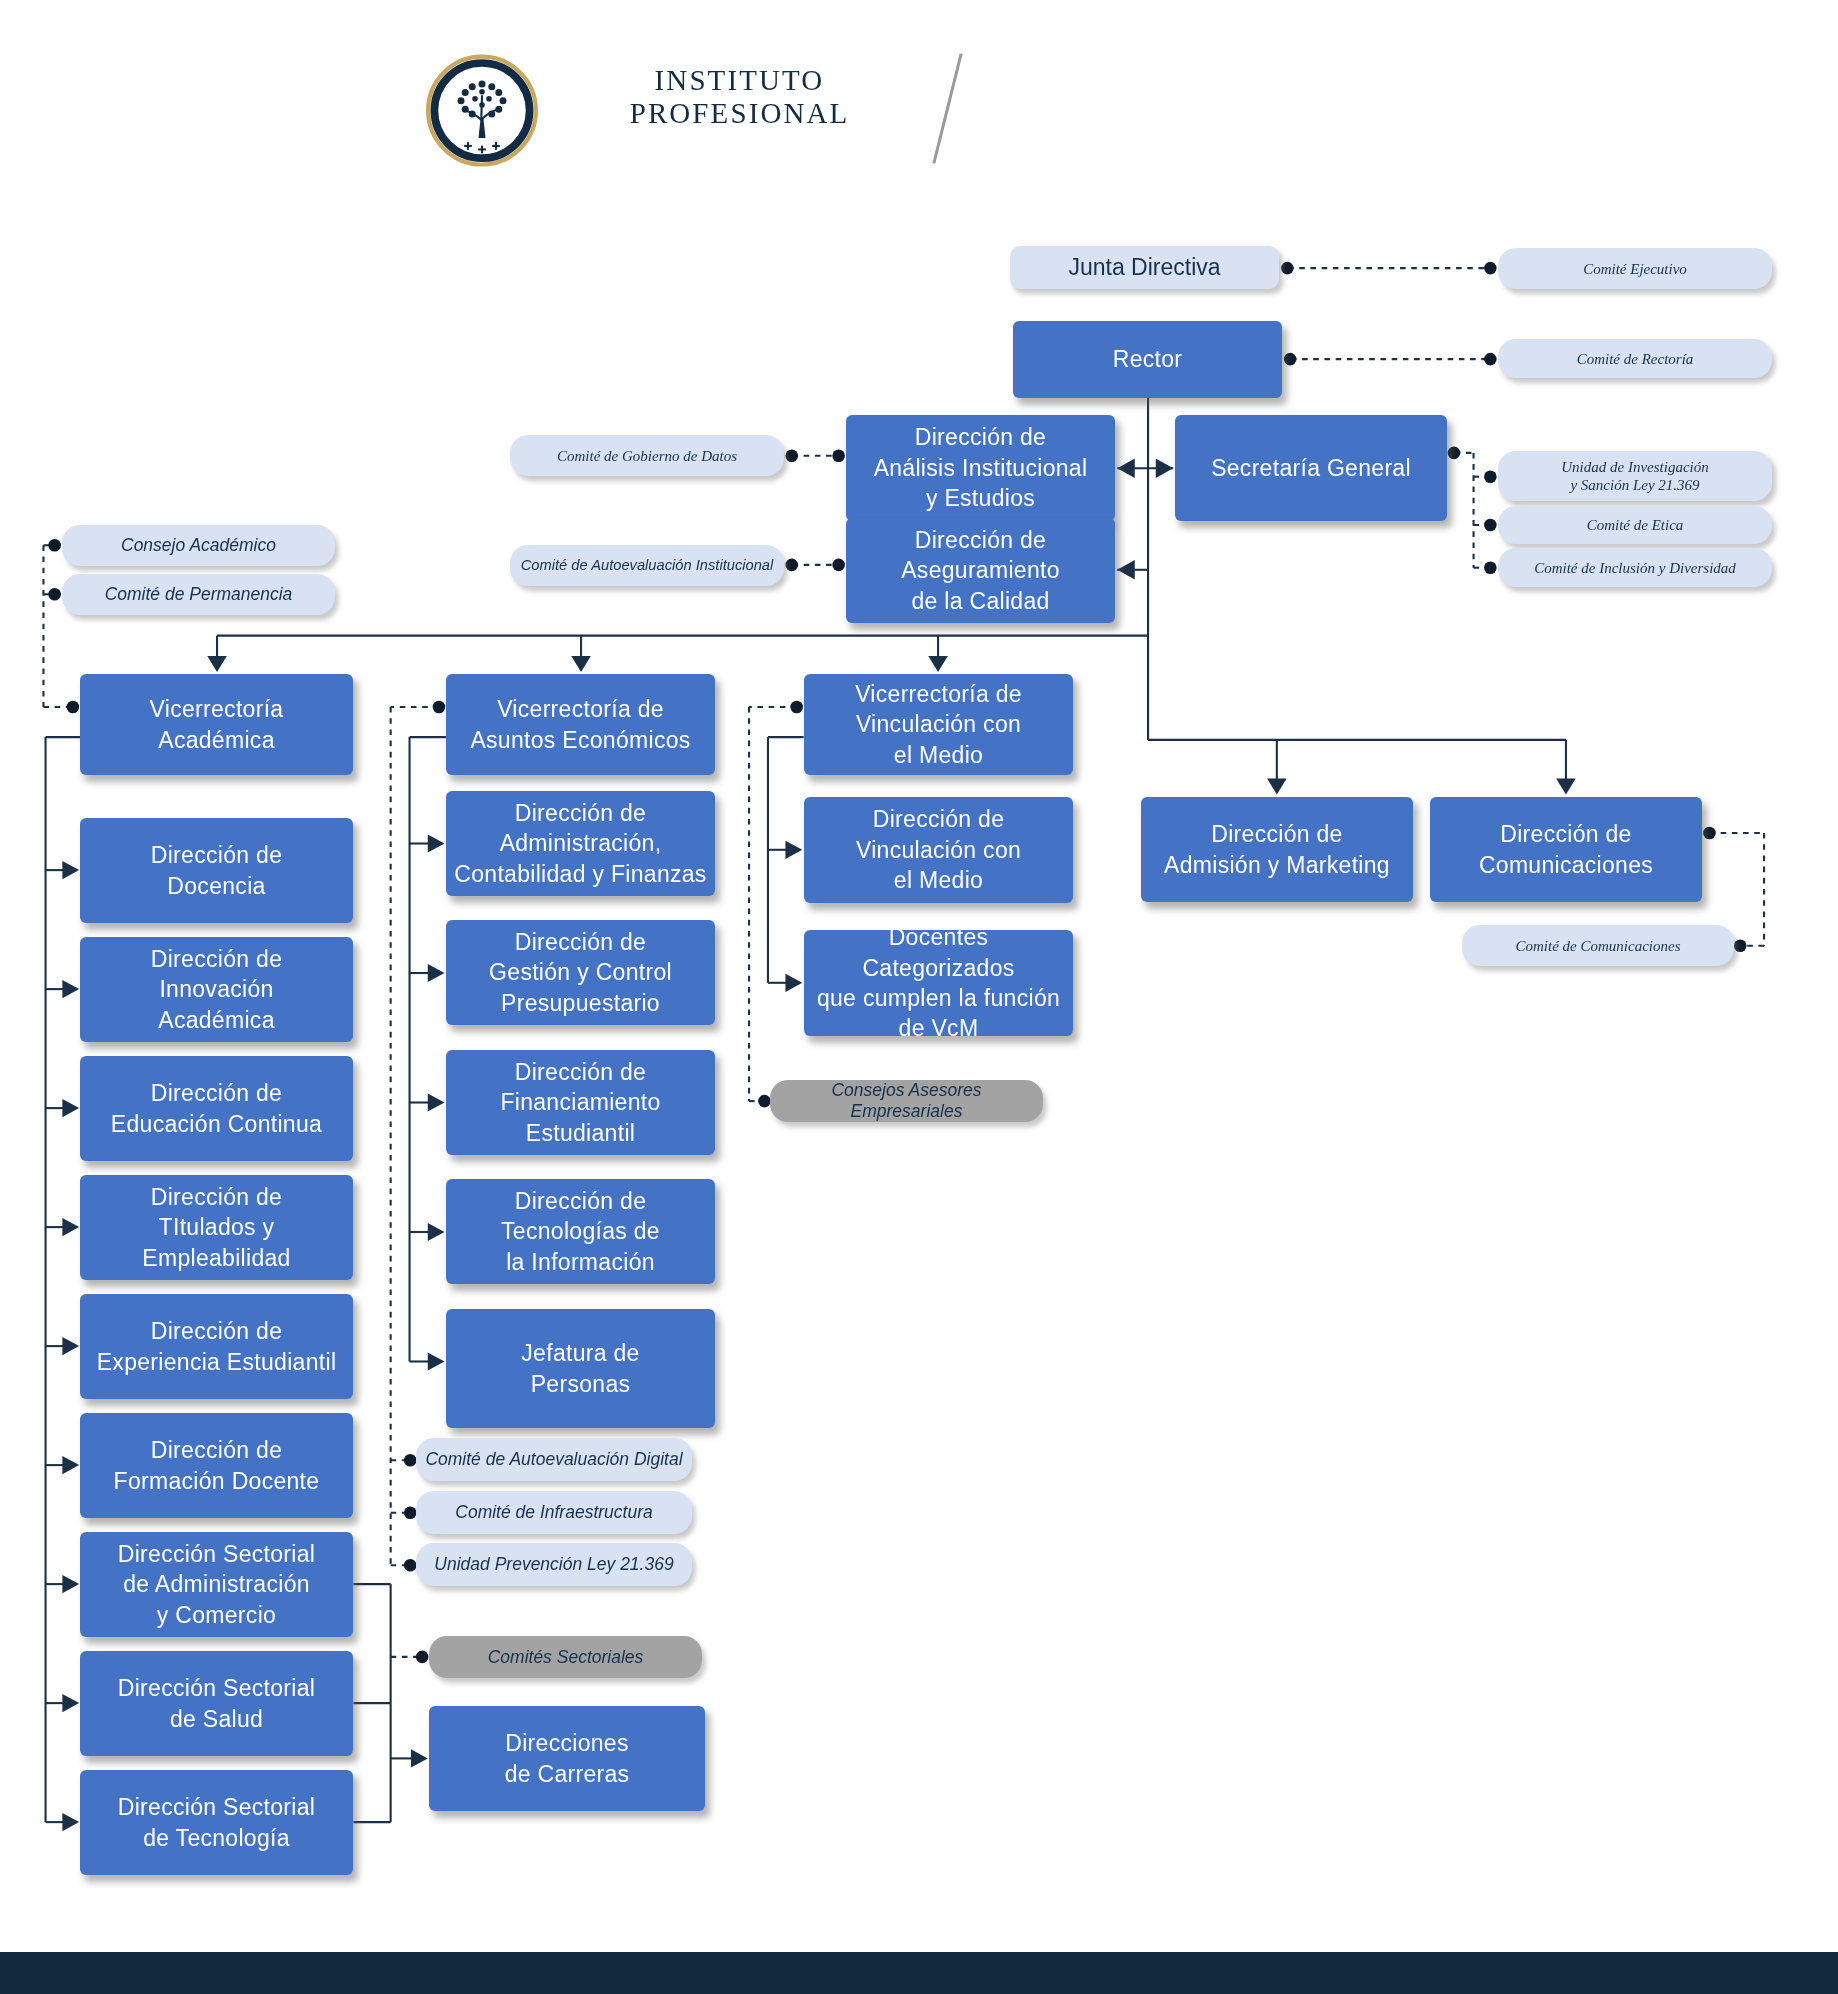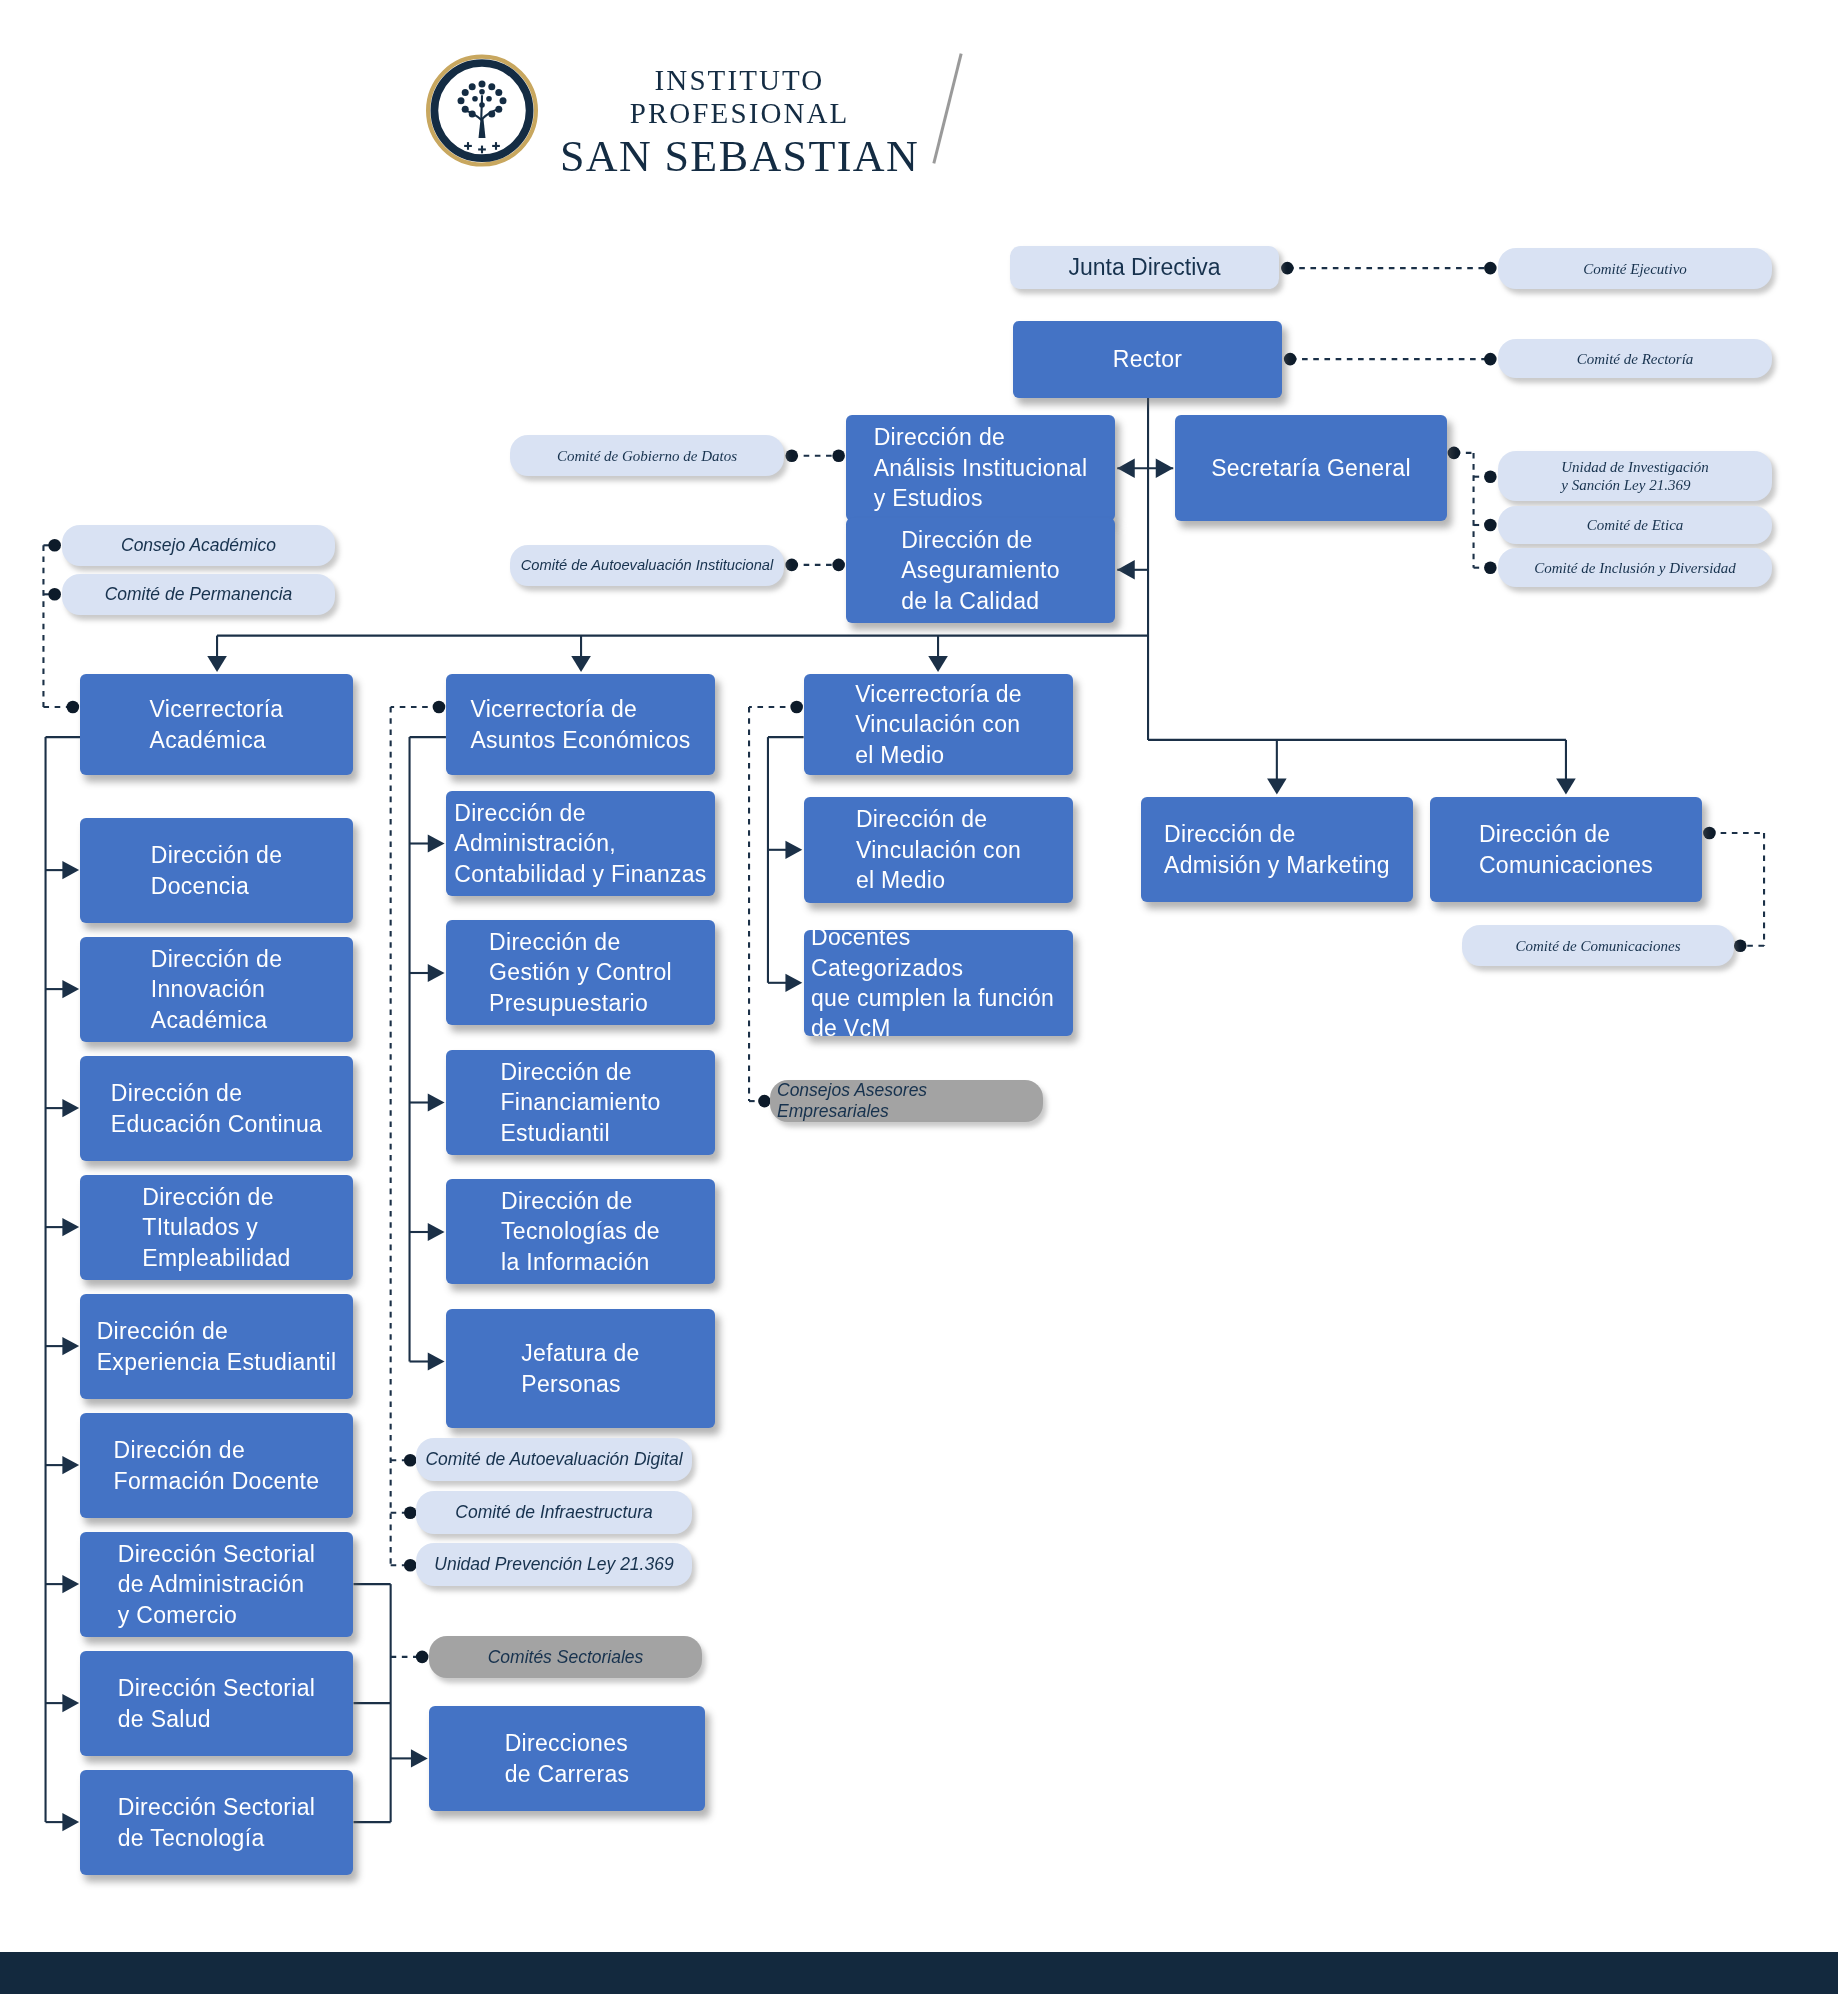--- a/index.html
+++ b/index.html
@@ -1,21 +1,21 @@
 <!DOCTYPE html>
 <html style="font-size:11.2px"><head>
 <meta charset="utf-8">
 <title>Organigrama</title>
 <style>
   html,body{margin:0;padding:0;background:#ffffff;}
   .canvas{position:relative;width:1839px;height:1995px;background:#ffffff;overflow:hidden;
           font-family:"Liberation Sans",sans-serif;}
   .wires{position:absolute;left:0;top:0;pointer-events:none;}
   .node{position:absolute;display:flex;align-items:center;justify-content:center;
-        white-space:pre-line;box-sizing:border-box;padding:2.8px 7px;}
+        text-align:center;white-space:pre-line;box-sizing:border-box;padding:2.8px 7px;}
   .primary{background:#4473C5;color:#ffffff;border-radius:6px;font-size:23px;line-height:1.32;
            letter-spacing:0.3px;box-shadow:4.2px 6.3px 7px rgba(90,90,90,.45);}
   .pill{background:#D9E2F3;color:#17324E;border-radius:18px;font-style:italic;font-size:17px;
         line-height:1.2;box-shadow:3.5px 4.9px 5.6px rgba(120,120,120,.4);}
   .pill.sm{font-size:15px;font-family:Liberation Serif, serif;}
   .pill.xs{font-size:14.7px;}
   .pill.lg{font-size:17.5px;}
   .board{background:#D9E2F3;color:#17324E;border-radius:10.5px;font-size:23px;font-weight:500;
          box-shadow:3.5px 4.9px 5.6px rgba(120,120,120,.4);}
   .advisory{background:#a3a3a3;color:#17324E;border-radius:18px;font-style:italic;font-size:17.5px;
@@ -65,21 +65,20 @@
     </g>
     <g stroke="#142C43" stroke-width="3" fill="none">
       <path d="M90 102 C 82 94 74 90 64 87"></path>
       <path d="M90 100 C 98 92 106 88 116 85"></path>
       <path d="M89 101 C 89 90 90 78 90 66"></path>
     </g>
   </svg>
 
   <div class="brand">
     <div class="l1">INSTITUTO PROFESIONAL</div>
-    <div class="l2">SAN SEBASTIAN</div>
   </div>
 
   <div class="divider"></div>
 
   <svg class="wires" width="1839" height="1995" viewBox="0 0 2627 2850">
     <g stroke="#1B3047" stroke-width="3" fill="none">
 
       <line x1="1640" y1="568" x2="1640" y2="1057"></line>
       <line x1="1596" y1="669" x2="1676" y2="669"></line>
       <line x1="1596" y1="814" x2="1640" y2="814"></line>

